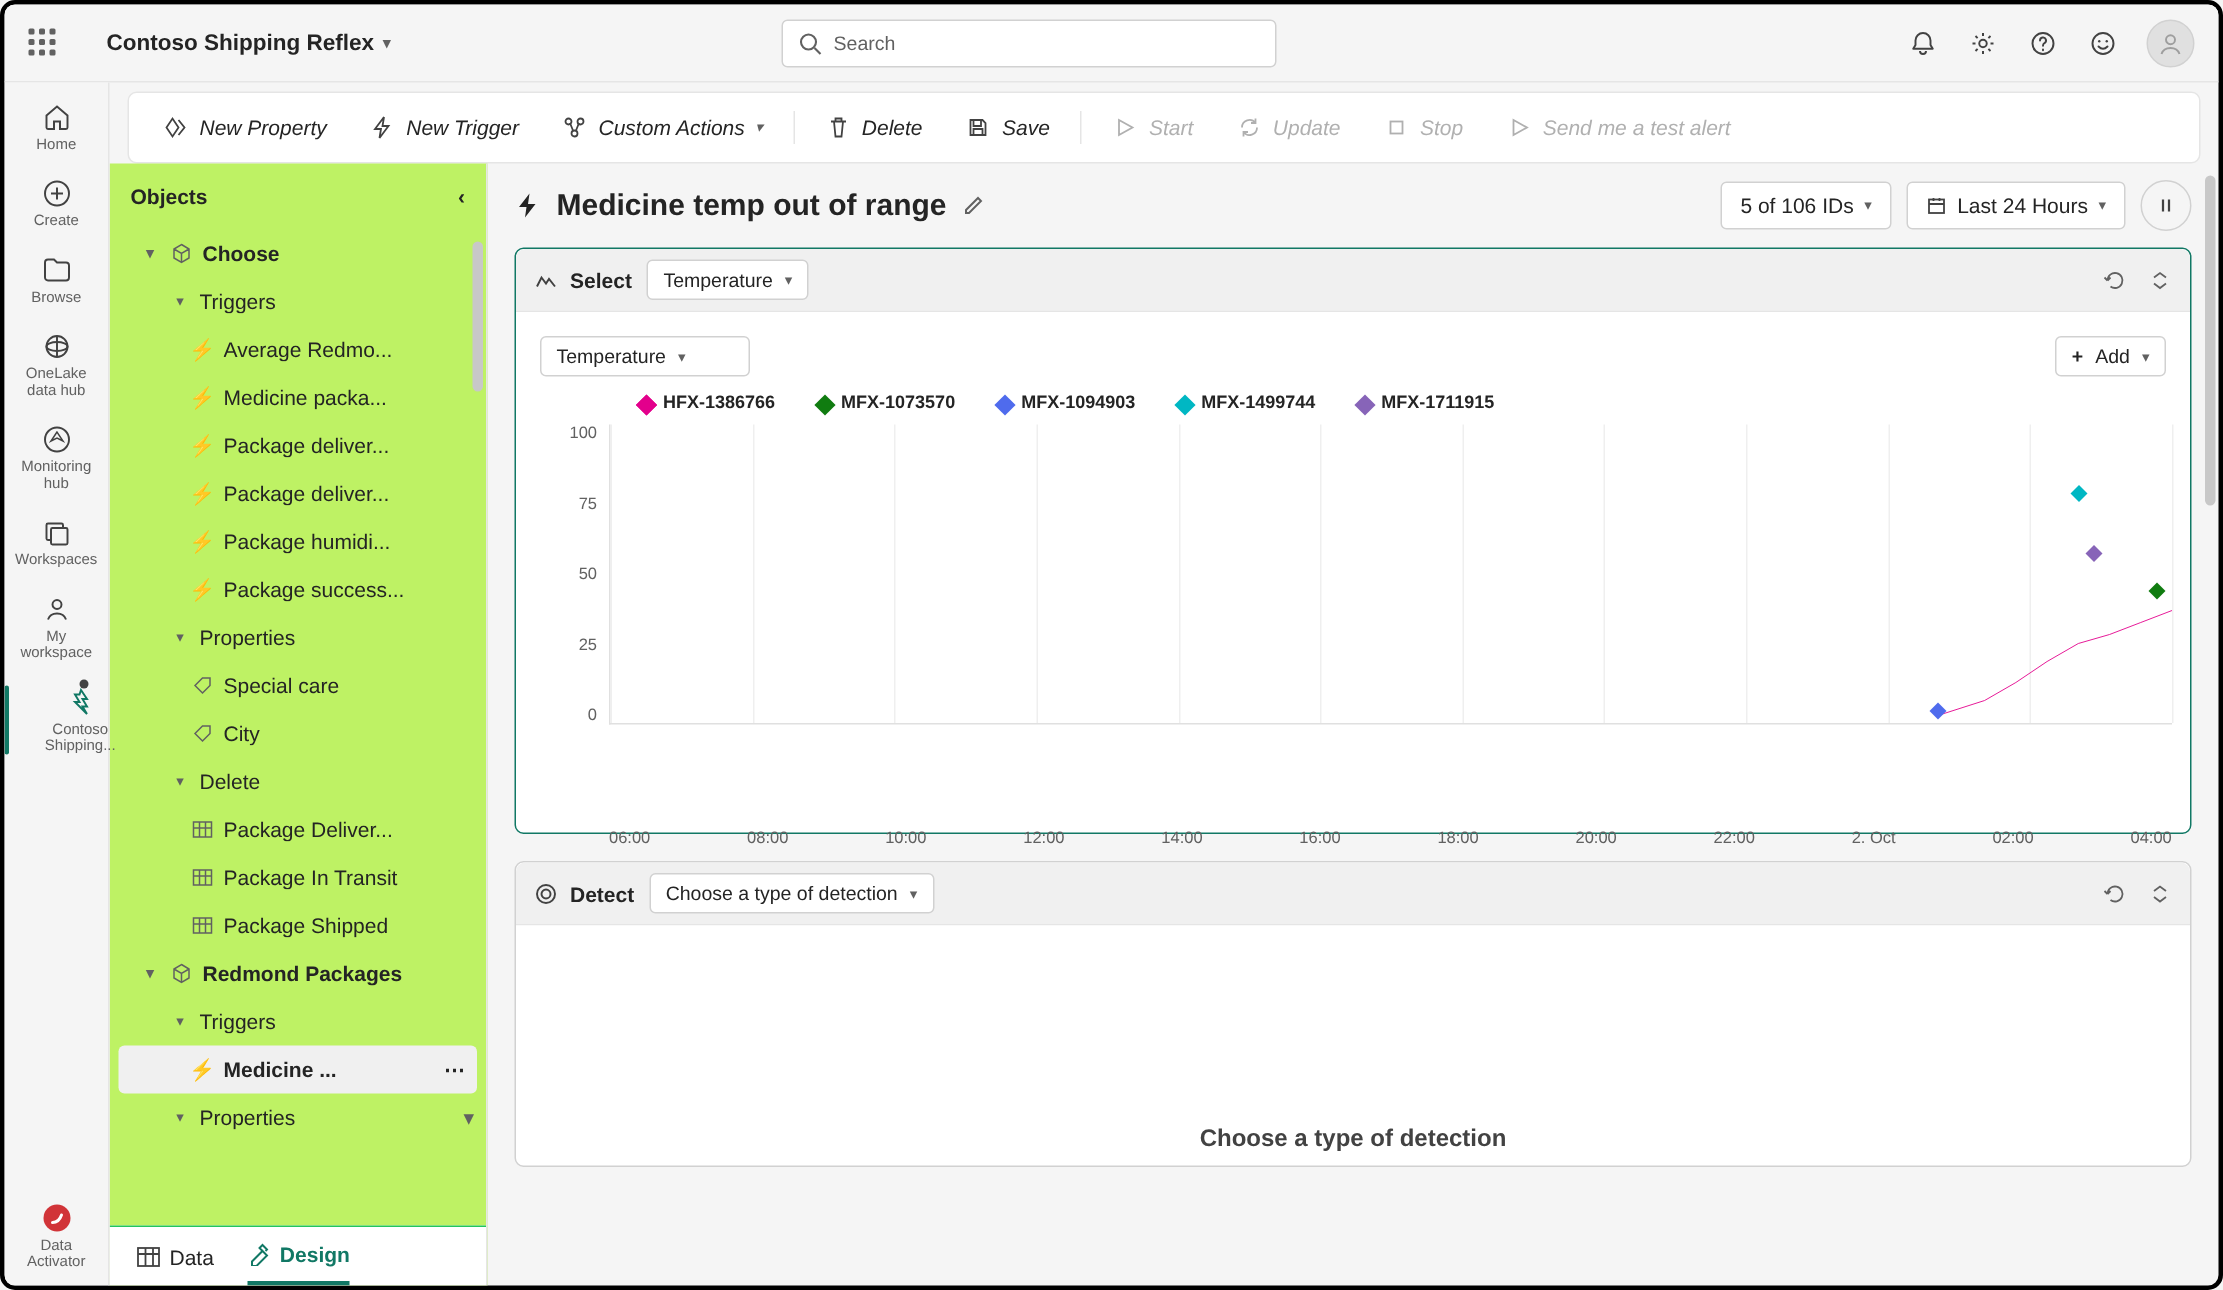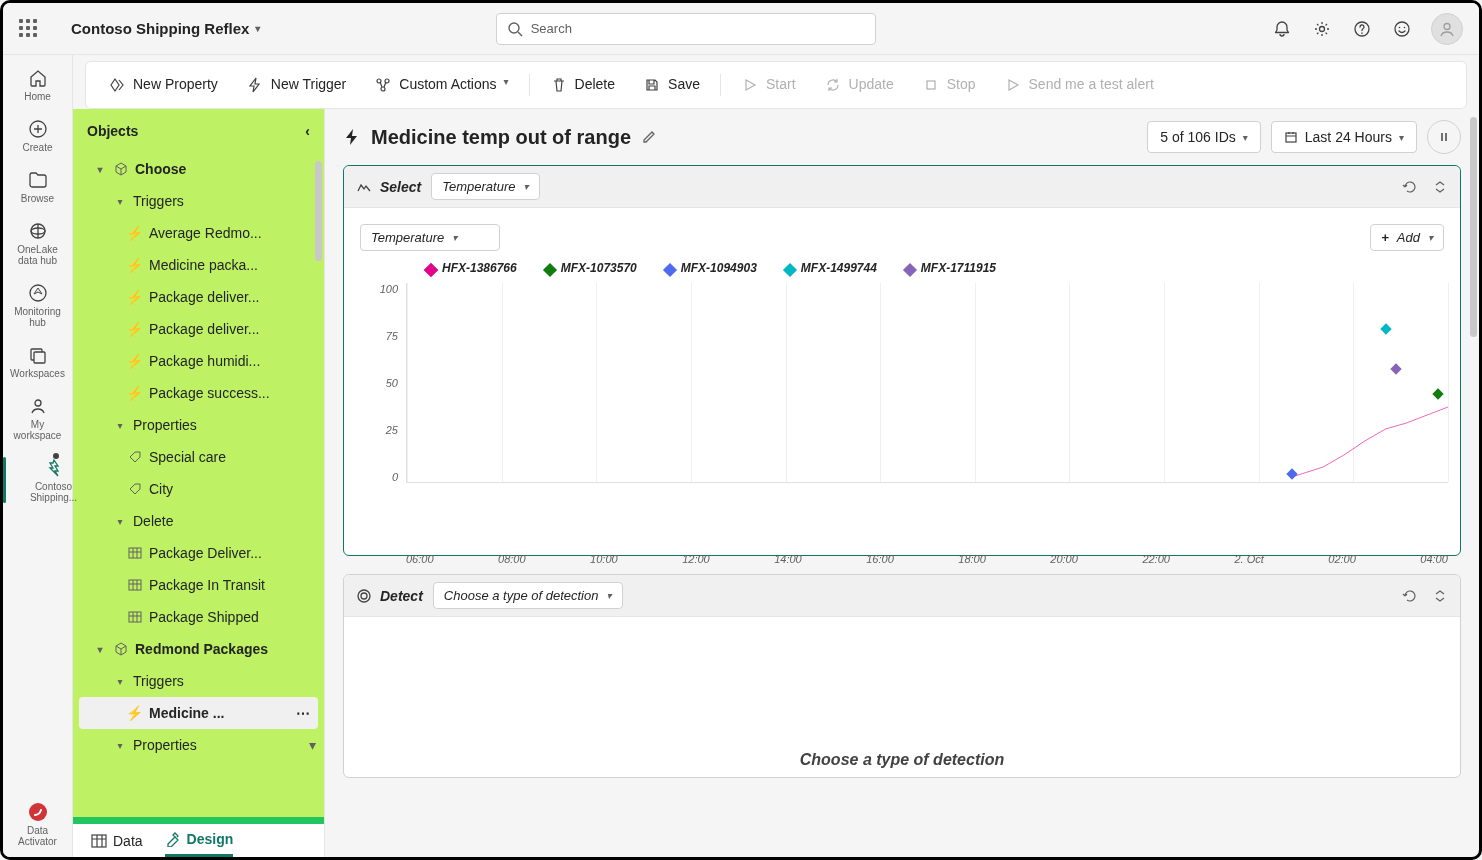--- a/index.html
+++ b/index.html
@@ -4,42 +4,42 @@
   <style>
     * { box-sizing: border-box; margin: 0; padding: 0; }
     body { font-family: 'Segoe UI', sans-serif; font-size: 13px; color: #242424; background: #f5f5f5; overflow: hidden; width: 1482px; height: 860px; border: 3px solid #000; border-radius: 10px; }
     
     
     .header { height: 52px; display: flex; align-items: center; padding: 0 16px; border-bottom: 1px solid #e5e5e5; background: #f5f5f5; }
     .waffle { width: 20px; height: 20px; margin-right: 32px; display: grid; grid-template-columns: repeat(3,4px); grid-template-rows: repeat(3,4px); gap: 3px; cursor: pointer; }
     .waffle span { background: #616161; border-radius: 1px; }
     .workspace-name { font-size: 15px; font-weight: 600; display: flex; align-items: center; gap: 6px; cursor: pointer; justify-content: space-between; }
     .chevron { font-size: 10px; color: #616161; }
-    .search-box { margin-left: auto; margin-right: auto; width: 380px; height: 32px; border: 1px solid #d1d1d1; border-radius: 4px; background: #fff; display: flex; align-items: center; padding: 0 10px; gap: 8px; color: #616161; transform: translateX(-80px); }
+    .search-box { margin-left: auto; margin-right: auto; width: 330px; height: 32px; border: 1px solid #d1d1d1; border-radius: 4px; background: #fff; display: flex; align-items: center; padding: 0 10px; gap: 8px; color: #616161; transform: translateX(-80px); }
     .header-actions { display: flex; gap: 18px; align-items: center; }
     .header-icon { width: 22px; height: 22px; display: flex; align-items: center; justify-content: center; color: #424242; cursor: pointer; }
     .avatar { width: 32px; height: 32px; border-radius: 50%; background: #e0e0e0; border: 1px solid #d1d1d1; display: flex; align-items: center; justify-content: center; }
     
     
     .layout { display: flex; height: calc(100% - 52px); }
     
     
     .rail { width: 70px; background: #f5f5f5; border-right: 1px solid #e5e5e5; display: flex; flex-direction: column; align-items: center; padding-top: 6px; position: relative; }
     .rail-item { width: 62px; display: flex; flex-direction: column; align-items: center; gap: 2px; padding: 6px 0; margin-bottom: 4px; font-size: 10px; color: #616161; text-align: center; cursor: pointer; border-radius: 4px; line-height: 1.1; }
     .rail-item.active { position: relative; }
     .rail-item.active::before { content: ''; position: absolute; left: -4px; top: 6px; bottom: 6px; width: 3px; background: #117865; border-radius: 2px; }
     .rail-icon { width: 22px; height: 22px; display: flex; align-items: center; justify-content: center; }
     .rail-spacer { flex: 1; }
     .dot { position: absolute; width: 6px; height: 6px; background: #424242; border-radius: 50%; top: 2px; right: 10px; }
     
     .main-area { flex: 1; display: flex; flex-direction: column; min-width: 0; }
     
     
     .toolbar { height: 48px; background: #fff; border: 1px solid #e5e5e5; border-radius: 6px; margin: 6px 12px 0 12px; display: flex; align-items: center; padding: 0 10px; gap: 4px; }
-    .tb-btn { display: flex; align-items: flex-start; gap: 7px; padding: 6px 12px; border-radius: 4px; cursor: pointer; font-size: 14px; }
+    .tb-btn { display: flex; align-items: center; gap: 7px; padding: 6px 12px; border-radius: 4px; cursor: pointer; font-size: 14px; font-style: italic; }
     .tb-btn .icn { width: 18px; height: 18px; display: flex; align-items: center; justify-content: center; }
     .tb-sep { width: 1px; height: 22px; background: #e5e5e5; margin: 0 4px; }
     .tb-btn.disabled { color: #b0b0b0; cursor: default; }
     
     .content { flex: 1; display: flex; min-height: 0; }
     
     
     .obj-panel { width: 252px; border-right: 1px solid #e5e5e5; background: #bef264; display: flex; flex-direction: column; }
     .obj-header { height: 44px; display: flex; align-items: center; justify-content: space-between; padding: 0 14px; font-weight: 600; font-size: 14px; }
     .obj-body { flex: 1; overflow-y: auto; padding-bottom: 8px; position: relative; }
@@ -58,21 +58,21 @@
     
     .canvas { flex: 1; overflow-y: auto; position: relative; }
     .canvas-scroll-thumb { position: absolute; right: 2px; width: 7px; top: 8px; height: 220px; background: #c8c8c8; border-radius: 4px; }
     
     .page-title-row { display: flex; align-items: center; height: 56px; padding: 0 18px; }
     .page-title { display: flex; align-items: center; gap: 10px; font-size: 20px; font-weight: 600; }
     .page-title-actions { margin-left: auto; display: flex; gap: 10px; align-items: center; }
     .pill { border: 1px solid #d1d1d1; border-radius: 4px; padding: 7px 12px; display: flex; align-items: center; gap: 7px; font-size: 14px; cursor: pointer; background: #fff; }
     .pill-round { width: 34px; height: 34px; border: 1px solid #d1d1d1; border-radius: 50%; display: flex; align-items: center; justify-content: center; cursor: pointer; }
     
-    .card { margin: 0 18px 18px 18px; border: 1px solid #d1d1d1; border-radius: 6px; background: #fff; font-style: italic; }
+    .card { margin: 0 18px 18px 18px; border: 1px solid #d1d1d1; border-radius: 6px; background: #fff; }
     .card.highlight { border: 1.5px solid #117865; }
     .card-head { height: 42px; background: #f0f0f0; border-bottom: 1px solid #e5e5e5; display: flex; align-items: center; padding: 0 12px; gap: 10px; border-radius: 6px 6px 0 0; }
     .card-head-title { font-weight: 600; font-size: 14px; display: flex; align-items: center; gap: 8px; }
     .dropdown { border: 1px solid #d1d1d1; border-radius: 4px; padding: 5px 10px; display: flex; align-items: center; gap: 8px; background: #fff; cursor: pointer; font-size: 13px; }
     .card-head-actions { margin-left: auto; display: flex; gap: 14px; color: #616161; }
     .card-body { padding: 12px; }
     .sub-row { display: flex; align-items: center; justify-content: space-between; padding: 4px 4px 10px 4px; }
     
     
     .chart-wrap { height: 260px; display: flex; position: relative; }
@@ -83,21 +83,21 @@
     .plot-area { flex: 1; position: relative; height: 200px; border-left: 1px solid #e0e0e0; border-bottom: 1px solid #e0e0e0; }
     .vgrid { position: absolute; top: 0; bottom: 0; width: 1px; background: #efefef; }
     .x-axis { position: absolute; bottom: -22px; left: 50px; right: 0; display: flex; justify-content: space-between; font-size: 11px; color: #616161; }
     .pt { position: absolute; width: 8px; height: 8px; transform: translate(-50%, 50%) rotate(45deg); }
     .chart-line { position: absolute; }
     
     .detect-placeholder { height: 160px; display: flex; align-items: flex-end; justify-content: center; padding-bottom: 8px; }
     .detect-text { font-size: 16px; font-weight: 600; color: #424242; }
     
     
-    .bottom-tabs { height: 40px; border-top: 7px solid #22c55e; background: #fff; display: flex; align-items: center; padding: 0 18px; gap: 22px; }
+    .bottom-tabs { height: 40px; border-top: 1px solid #22c55e; background: #fff; display: flex; align-items: center; padding: 0 18px; gap: 22px; }
     .bottom-tab { display: flex; align-items: center; gap: 6px; font-size: 14px; cursor: pointer; height: 100%; }
     .bottom-tab.active { font-weight: 600; color: #117865; border-bottom: 3px solid #117865; }
     
     svg { display: block; }
   </style>
 </head>
 <body>
 
 <div class="header">
   <div class="waffle">

